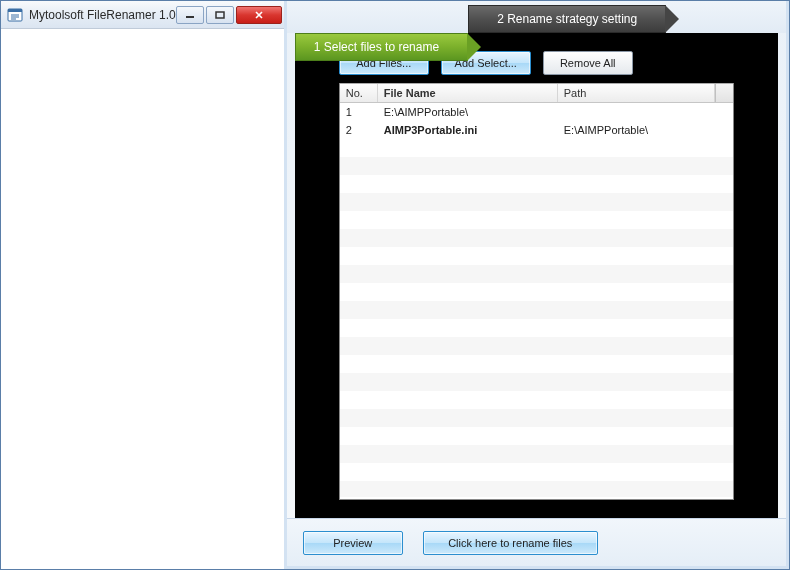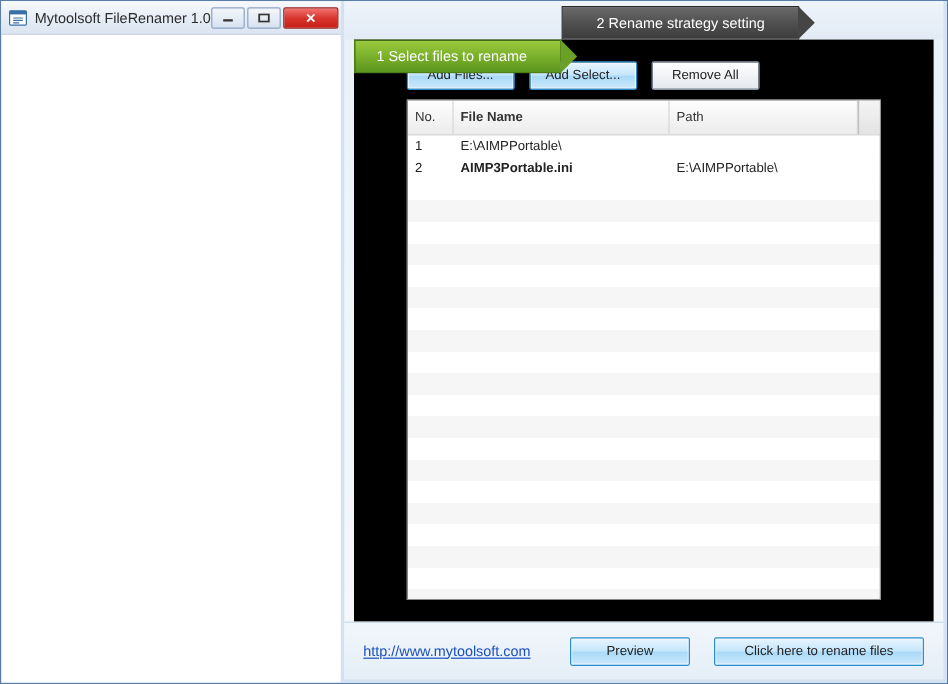--- a/index.html
+++ b/index.html
@@ -138,21 +138,21 @@
   background: #fff;
   border: 1px solid #888;
   border-top: none;
   overflow: hidden;
 }
 .ft-head {
   display: flex;
   background: linear-gradient(to bottom, #fdfdfd, #ececec);
   border-top: 1px solid #aaa;
   border-bottom: 1px solid #c6c6c6;
-  height: 30px;
+  height: 20px;
   align-items: center;
   font-size: 11px;
   color: #333;
 }
 .ft-head .col, .ft-row .col {
   padding: 0 6px;
   overflow: hidden; white-space: nowrap;
 }
 .col.no   { width: 38px; }
 .col.name { width: 180px; font-weight: bold; }
@@ -276,21 +276,20 @@
             <div class="col no">2</div>
             <div class="col name">AIMP3Portable.ini</div>
             <div class="col path">E:\AIMPPortable\</div>
           </div>
         </div>
       </div>
 
     </div>
 
     <div class="footer">
-      <a class="link">http://www.mytoolsoft.com</a>
       <div class="btn accent preview">
         <span>Preview</span>
       </div>
       <div class="btn accent wide">
         <span>Click here to rename files</span>
       </div>
     </div>
 
   </div>
 </div>

